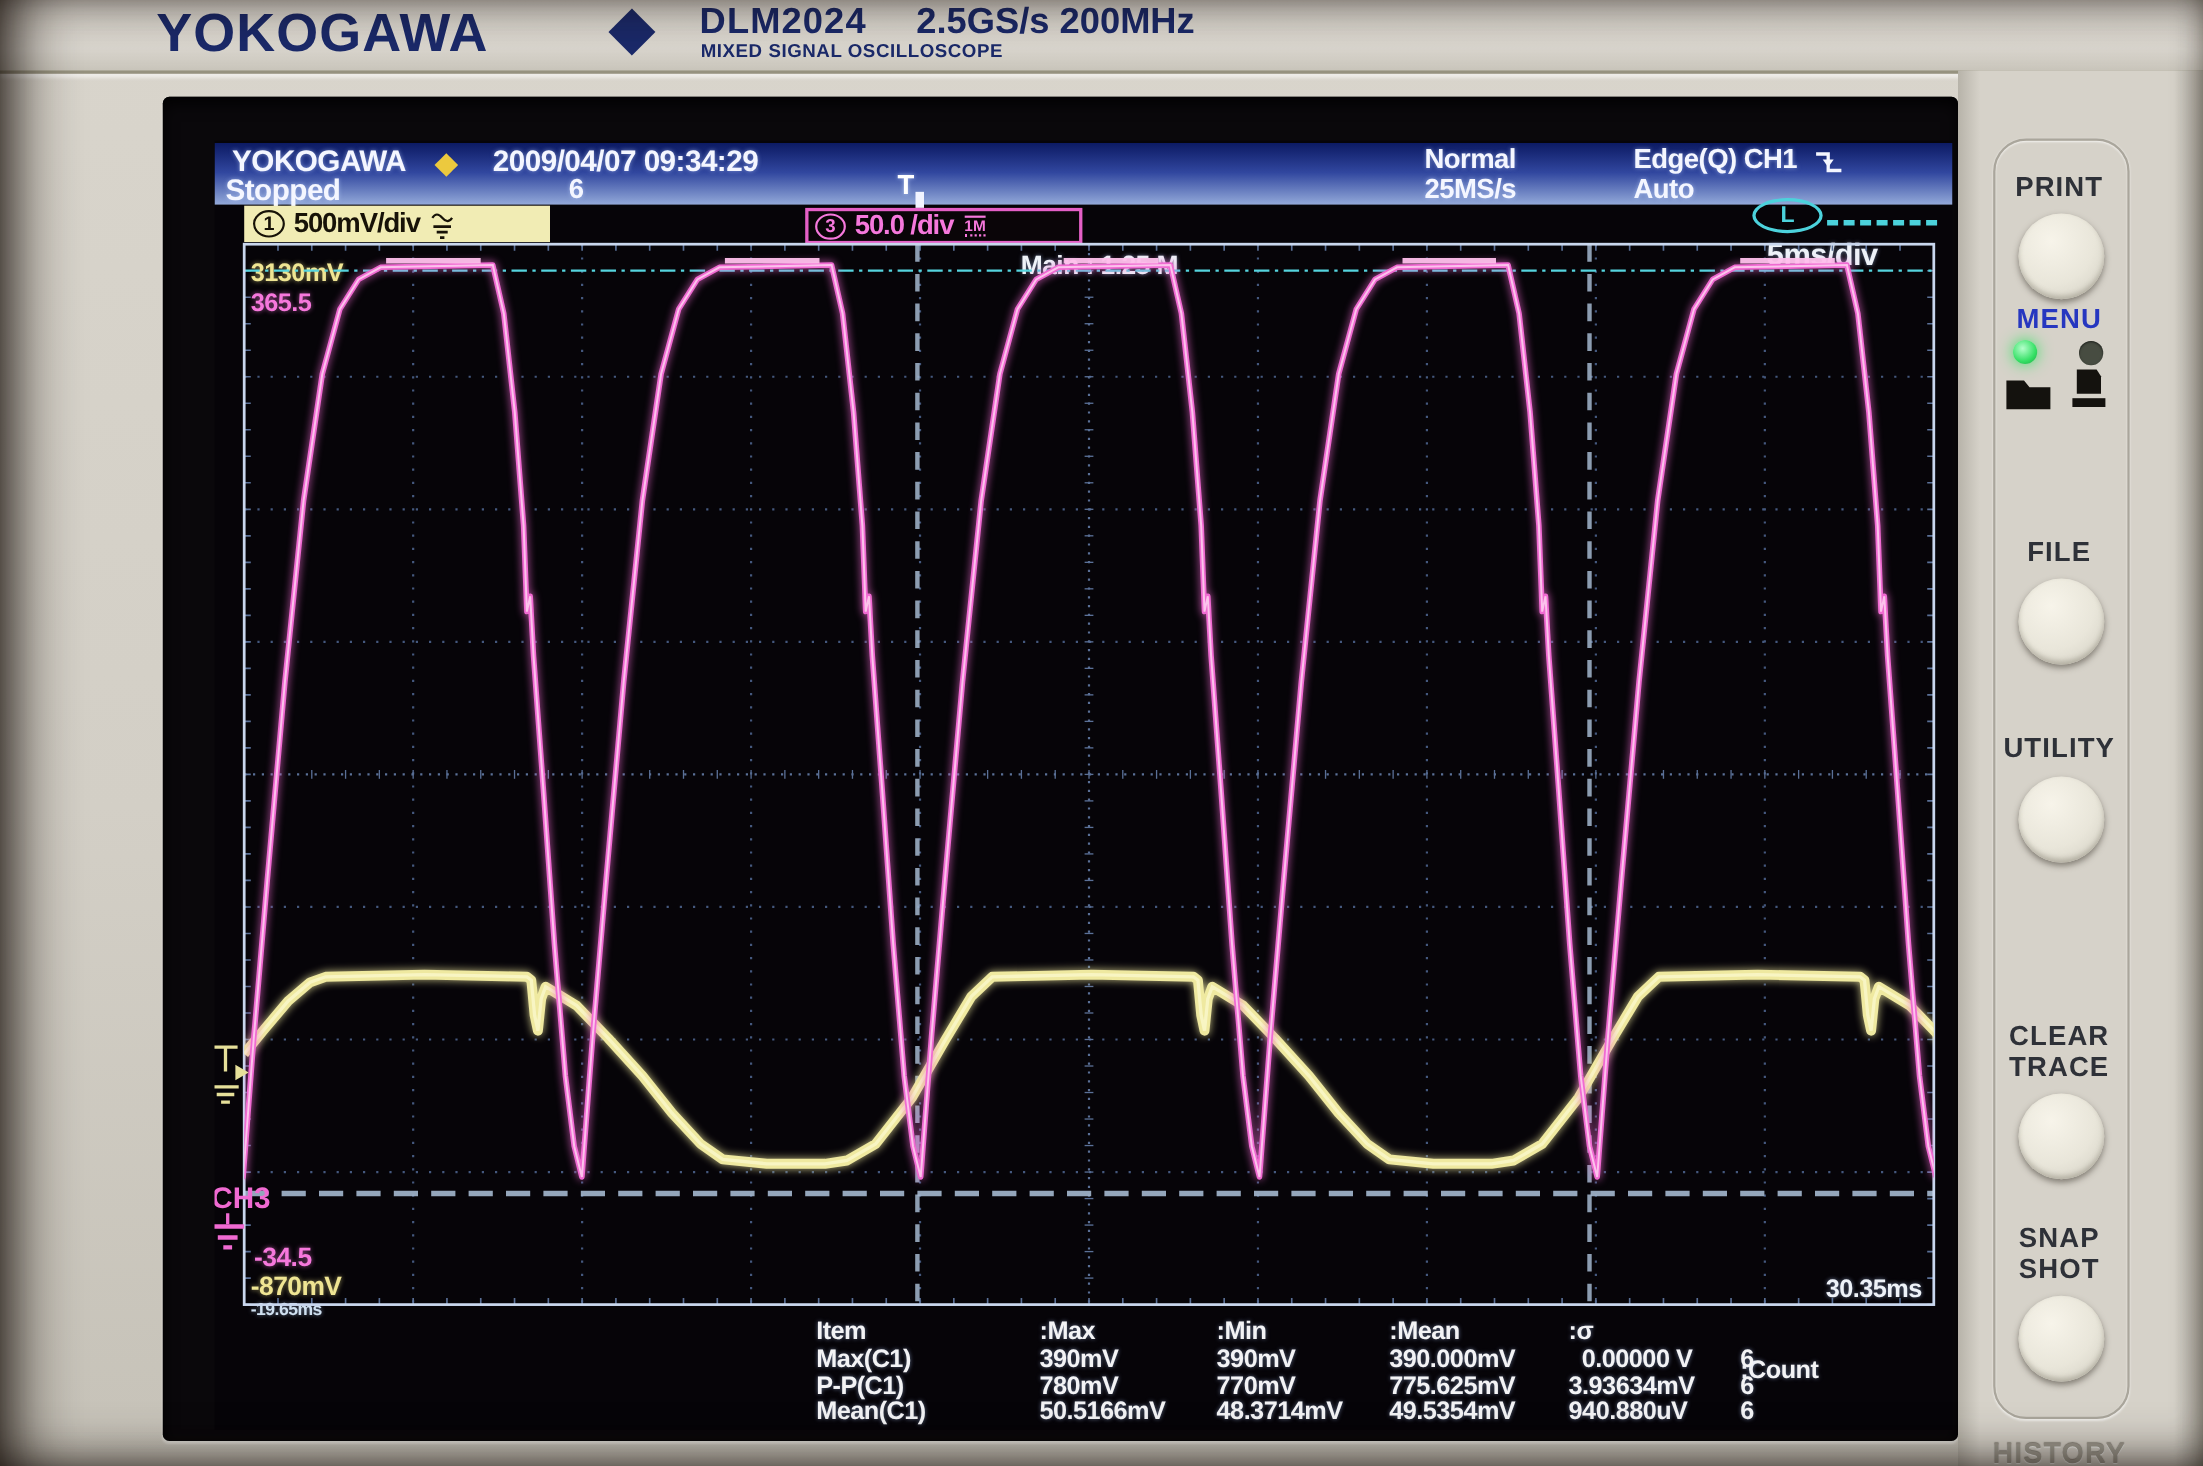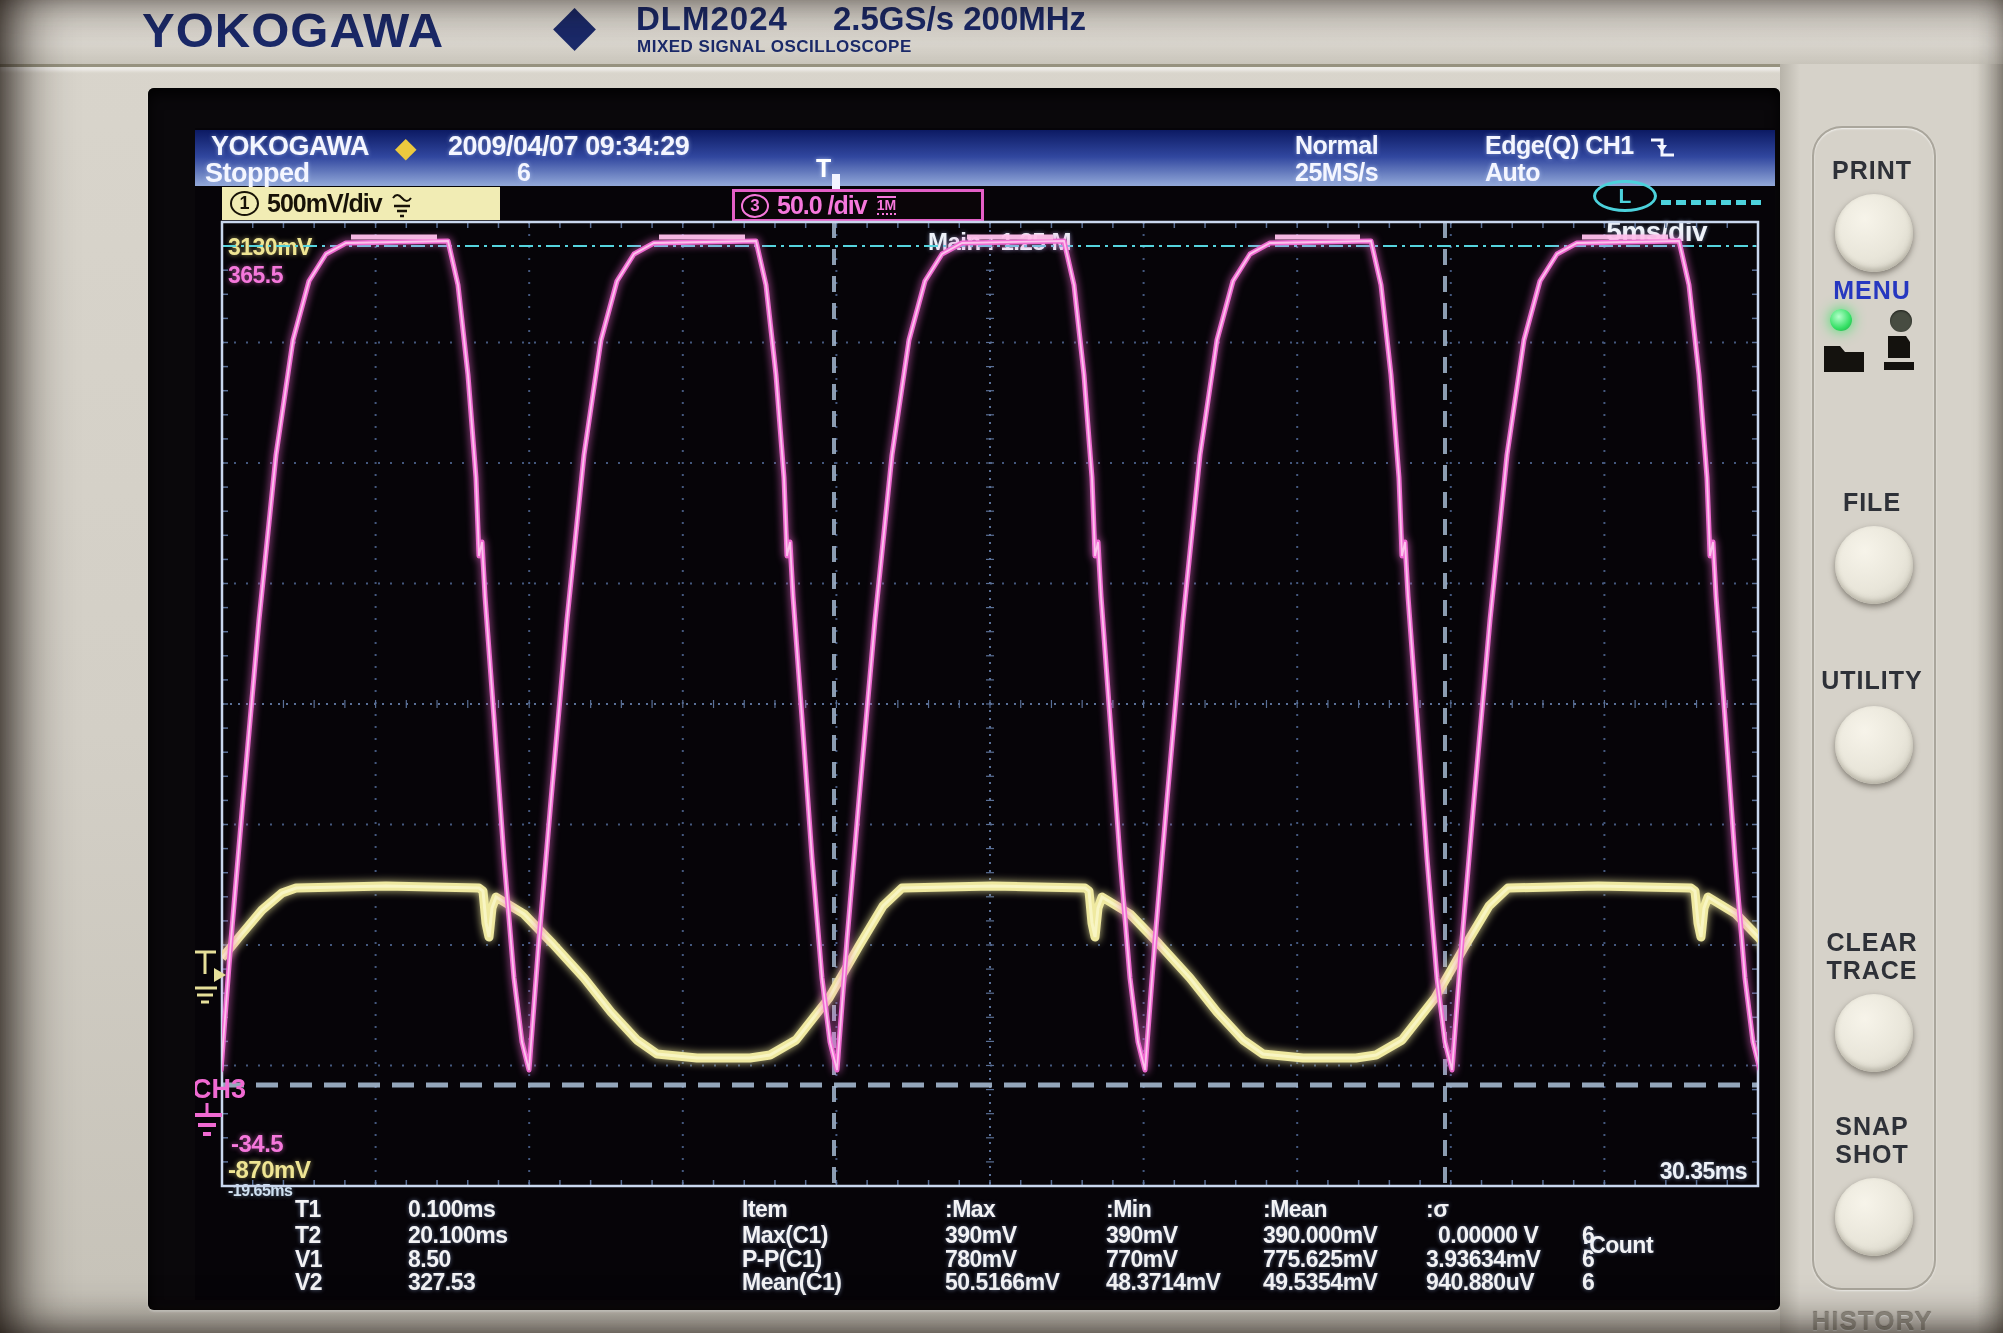--- a/index.html
+++ b/index.html
@@ -473,38 +473,20 @@
           <line x1="197" y1="995" x2="213" y2="995" stroke="#e6e09a" stroke-width="3"></line>
           <line x1="201" y1="1002" x2="209" y2="1002" stroke="#e6e09a" stroke-width="3"></line>
           <text x="192" y="1098" fill="#f06ad2" font-size="27" font-weight="700" font-family="Liberation Sans, sans-serif">CH3</text>
           <line x1="207" y1="1103" x2="207" y2="1113" stroke="#f06ad2" stroke-width="3"></line>
           <line x1="192" y1="1115" x2="222" y2="1115" stroke="#f06ad2" stroke-width="4"></line>
           <line x1="198" y1="1125" x2="216" y2="1125" stroke="#f06ad2" stroke-width="4"></line>
           <line x1="203" y1="1134" x2="211" y2="1134" stroke="#f06ad2" stroke-width="4"></line>
         </g>
       </svg>
 
-    <div id="cursor-block">
-        <div class="trow" style="top: 2px;">
-          <span class="tcell" style="left: 0px;">T1</span>
-          <span class="tcell" style="left: 113px;">0.100ms</span>
-        </div>
-        <div class="trow" style="top: 28px;">
-          <span class="tcell" style="left: 0px;">T2</span>
-          <span class="tcell" style="left: 113px;">20.100ms</span>
-        </div>
-        <div class="trow" style="top: 52px;">
-          <span class="tcell" style="left: 0px;">V1</span>
-          <span class="tcell" style="left: 113px;">8.50</span>
-        </div>
-        <div class="trow" style="top: 75px;">
-          <span class="tcell" style="left: 0px;">V2</span>
-          <span class="tcell" style="left: 113px;">327.53</span>
-        </div>
-      </div>
     <div id="measure-block">
         <div class="trow" style="top: 2px;">
           <span class="tcell" style="left: 0px;">Item</span>
           <span class="tcell" style="left: 203px;">:Max</span>
           <span class="tcell" style="left: 364px;">:Min</span>
           <span class="tcell" style="left: 521px;">:Mean</span>
           <span class="tcell" style="left: 684px;">:σ</span>
           <span class="tcell" style="left: 840px; margin-top: 36px;">:Count</span>
         </div>
         <div class="trow" style="top: 28px;">

